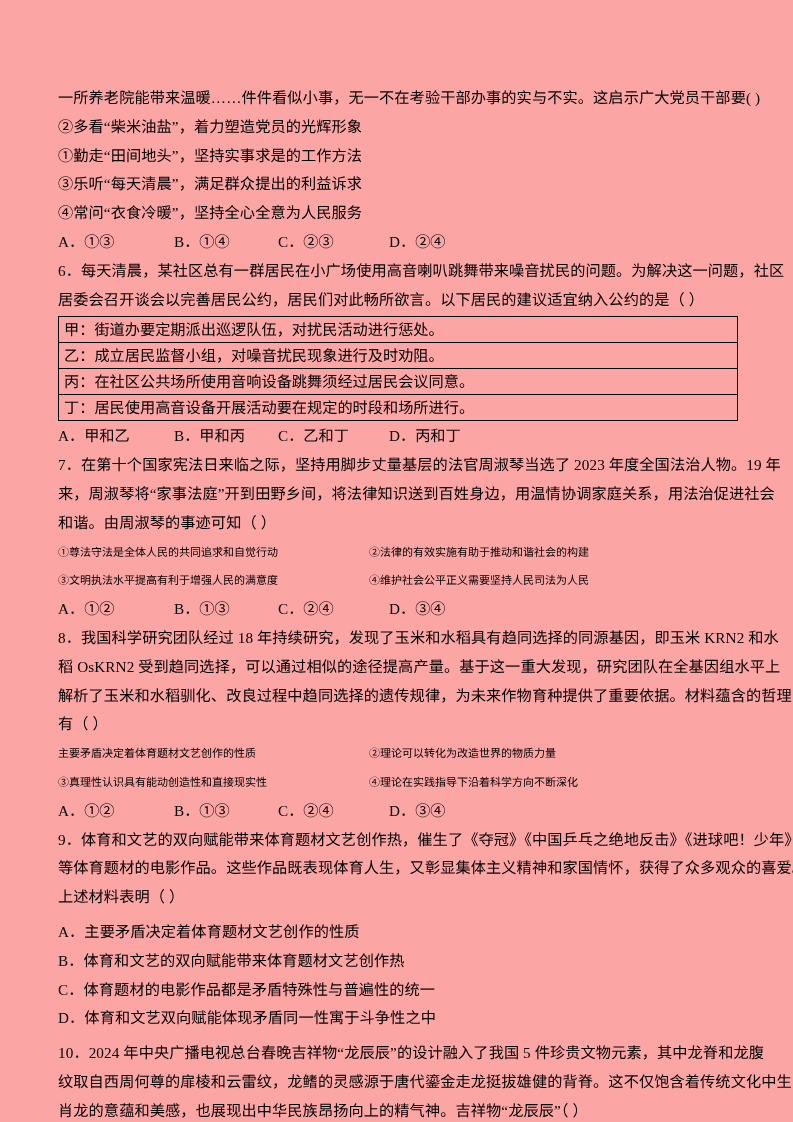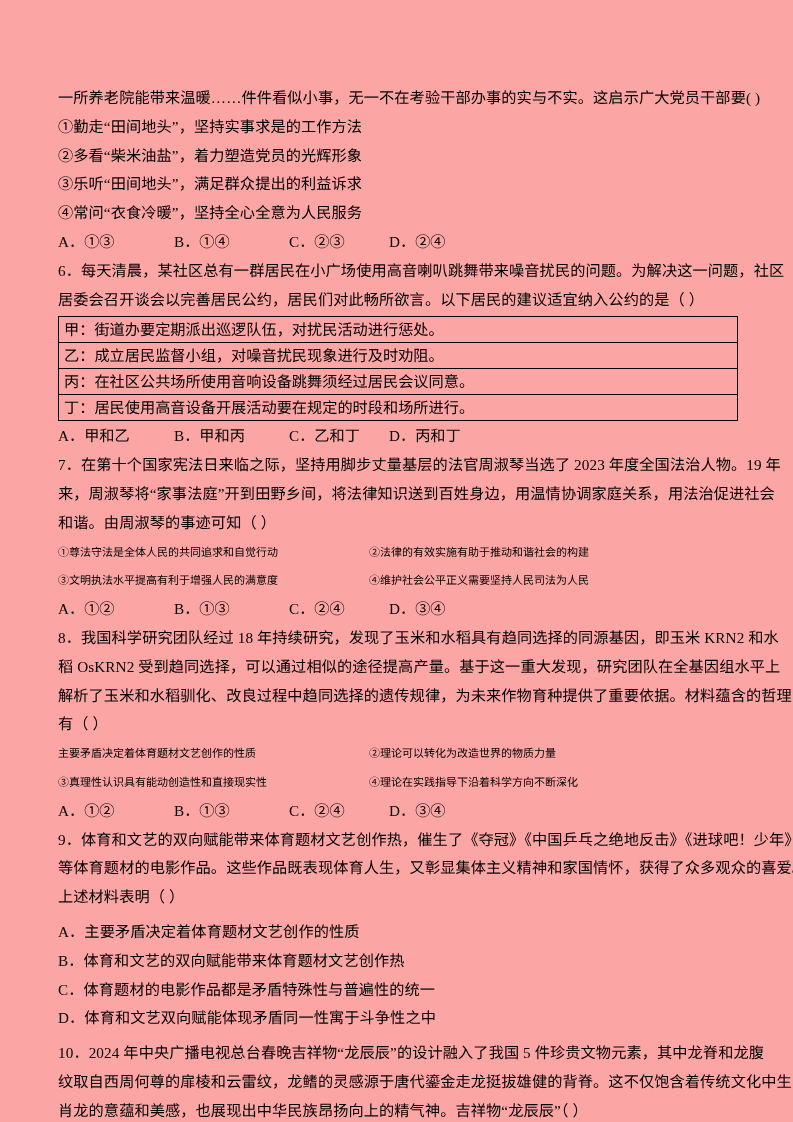--- a/index.html
+++ b/index.html
@@ -43,21 +43,21 @@
     font-size: 15.2px;
     line-height: 28.8px;
   }
   .opts .op {
     position: absolute;
     top: 0;
     white-space: nowrap;
   }
   .op0 { left: 0px; }
   .op1 { left: 116px; }
-  .op2 { left: 231px; }
+  .op2 { left: 220px; }
   .op3 { left: 331px; }
   
   .twocol {
     position: relative;
     height: 28.8px;
     font-size: 11px;
     line-height: 28.8px;
   }
   .twocol .c0 { position: absolute; left: 0px; top: 0; white-space: nowrap; }
   .twocol .c1 { position: absolute; left: 311px; top: 0; white-space: nowrap; }
@@ -81,23 +81,23 @@
   .spacer-6 { height: 6px; }
 </style>
 </head>
 <body>
 
 <div class="page">
   <div class="body-col">
 
     <div>
       <div class="ln">一所养老院能带来温暖……件件看似小事，无一不在考验干部办事的实与不实。这启示广大党员干部要(      )</div>
+      <div class="ln">②多看“柴米油盐”，着力塑造党员的光辉形象</div>
       <div class="ln">①勤走“田间地头”，坚持实事求是的工作方法</div>
-      <div class="ln">②多看“柴米油盐”，着力塑造党员的光辉形象</div>
-      <div class="ln">③乐听“田间地头”，满足群众提出的利益诉求</div>
+      <div class="ln">③乐听“每天清晨”，满足群众提出的利益诉求</div>
       <div class="ln">④常问“衣食冷暖”，坚持全心全意为人民服务</div>
       <div class="opts">
         <span class="op op0">A．①③</span>
         <span class="op op1">B．①④</span>
         <span class="op op2">C．②③</span>
         <span class="op op3">D．②④</span>
       </div>
     </div>
 
     <div>

